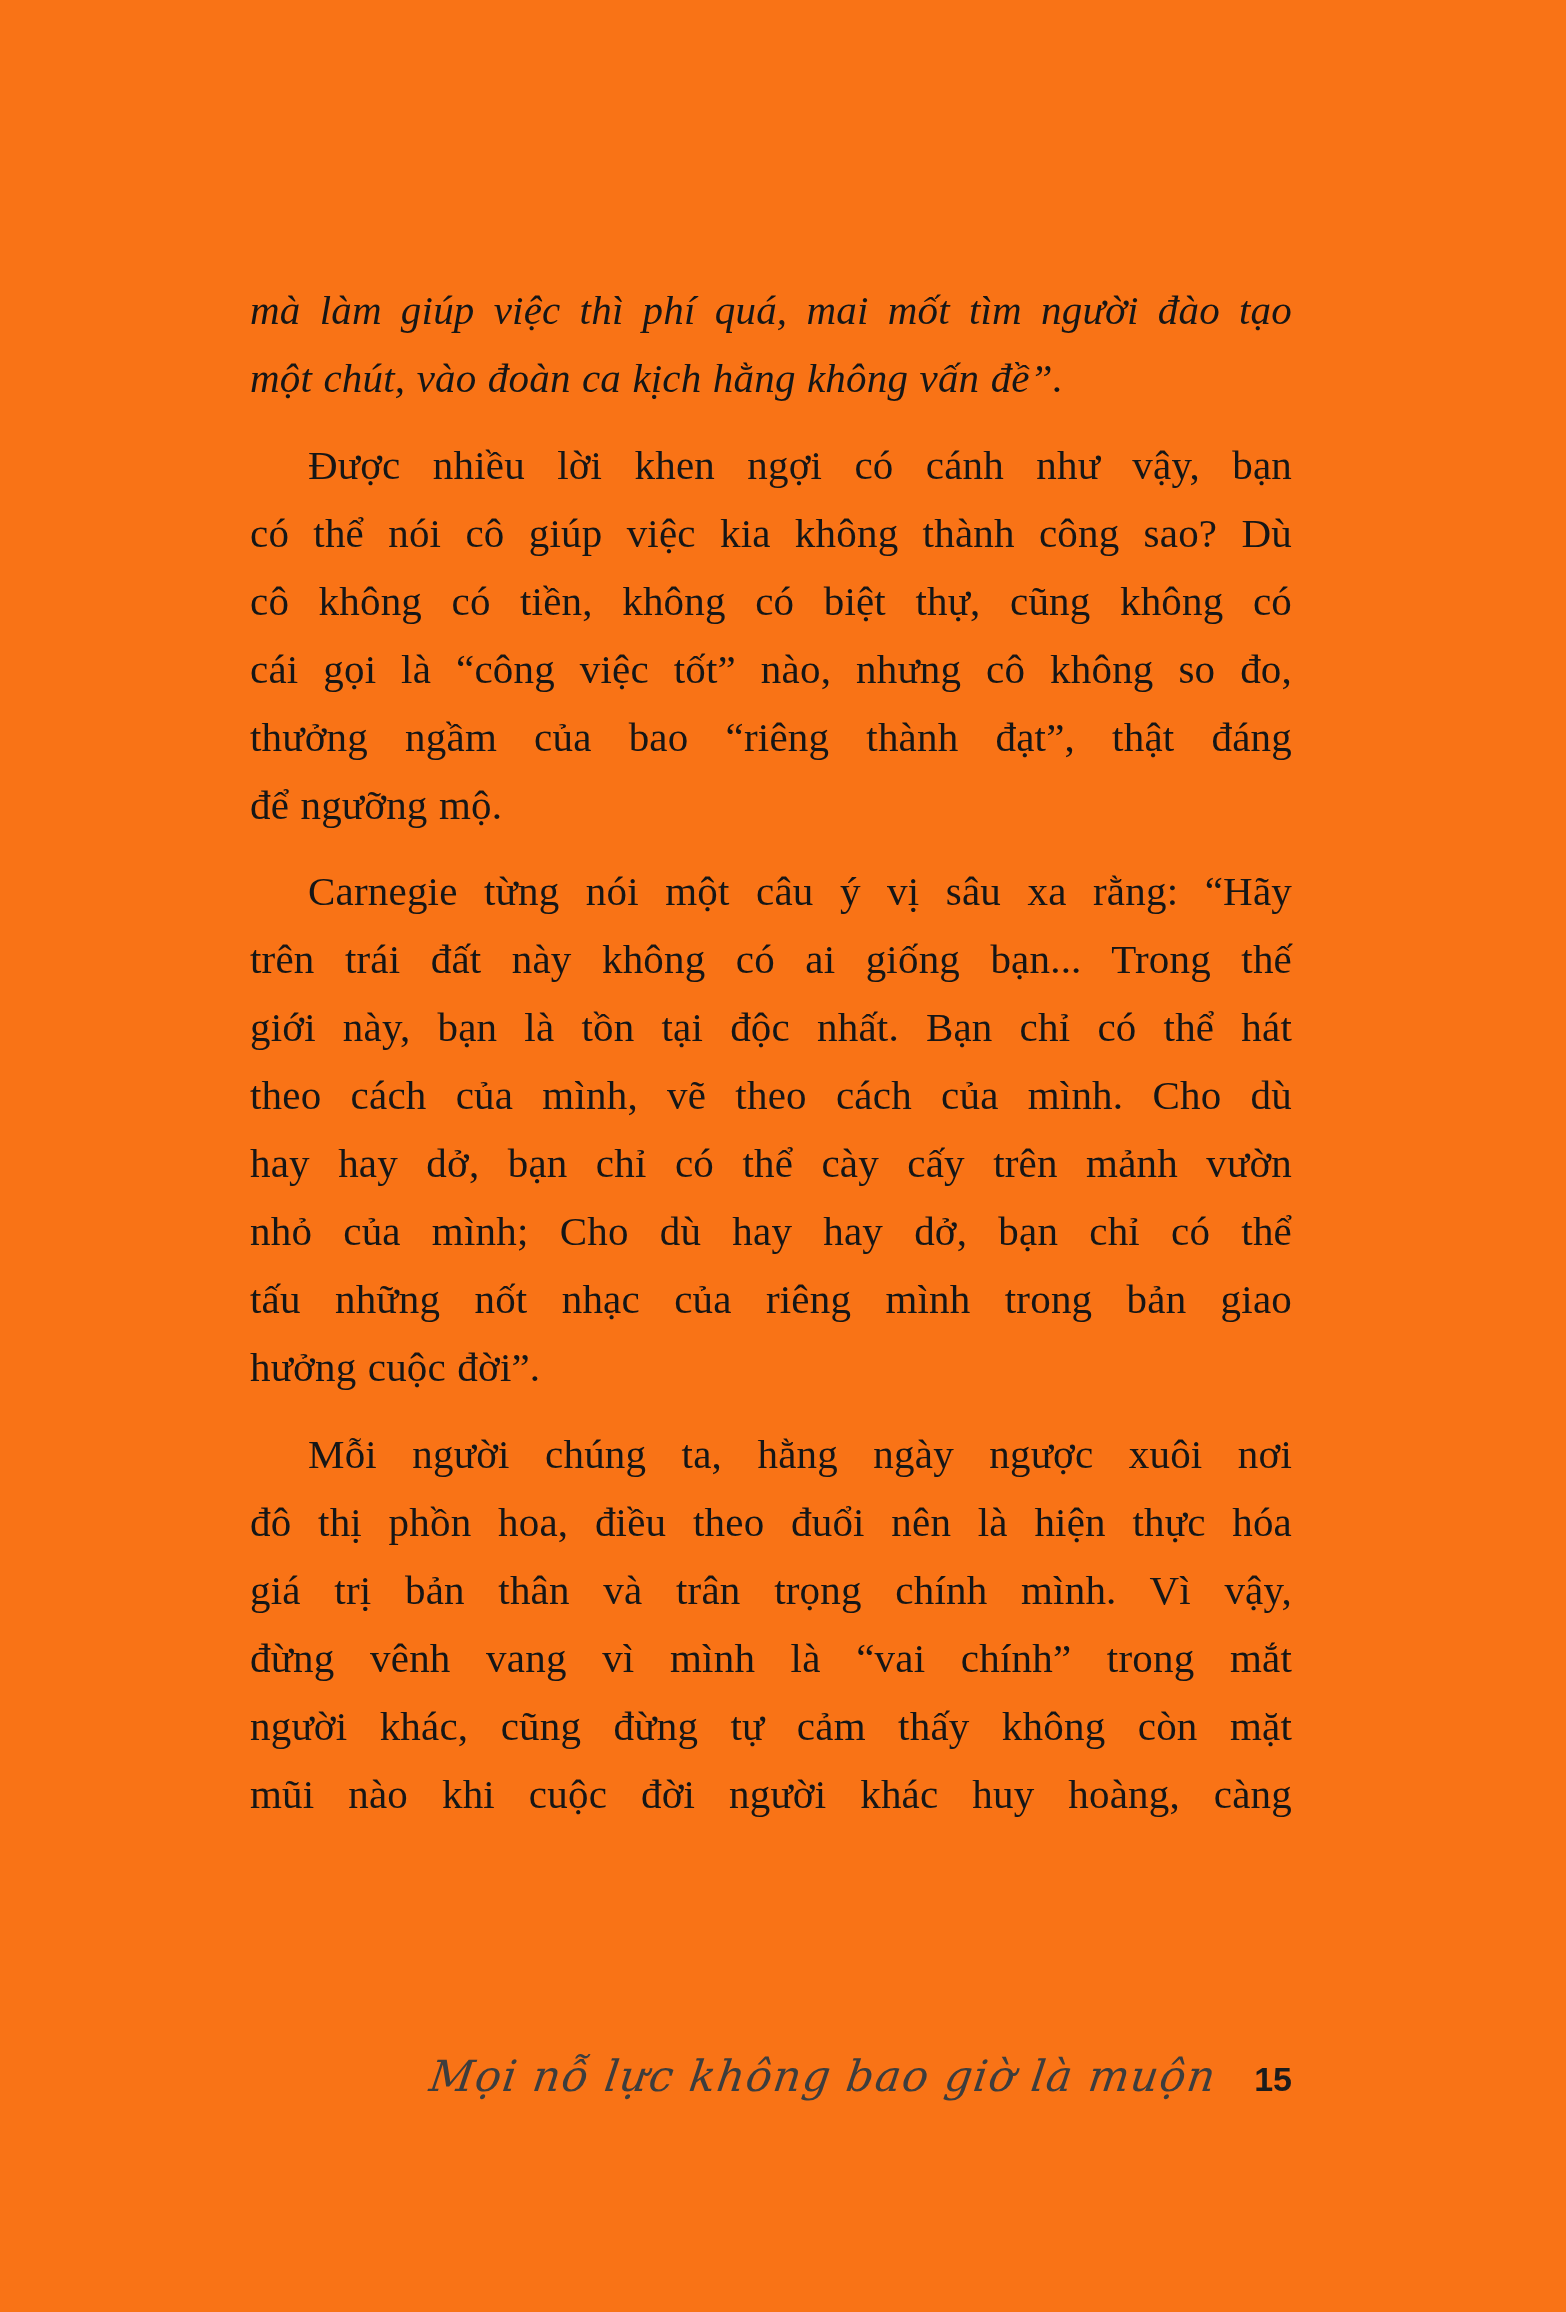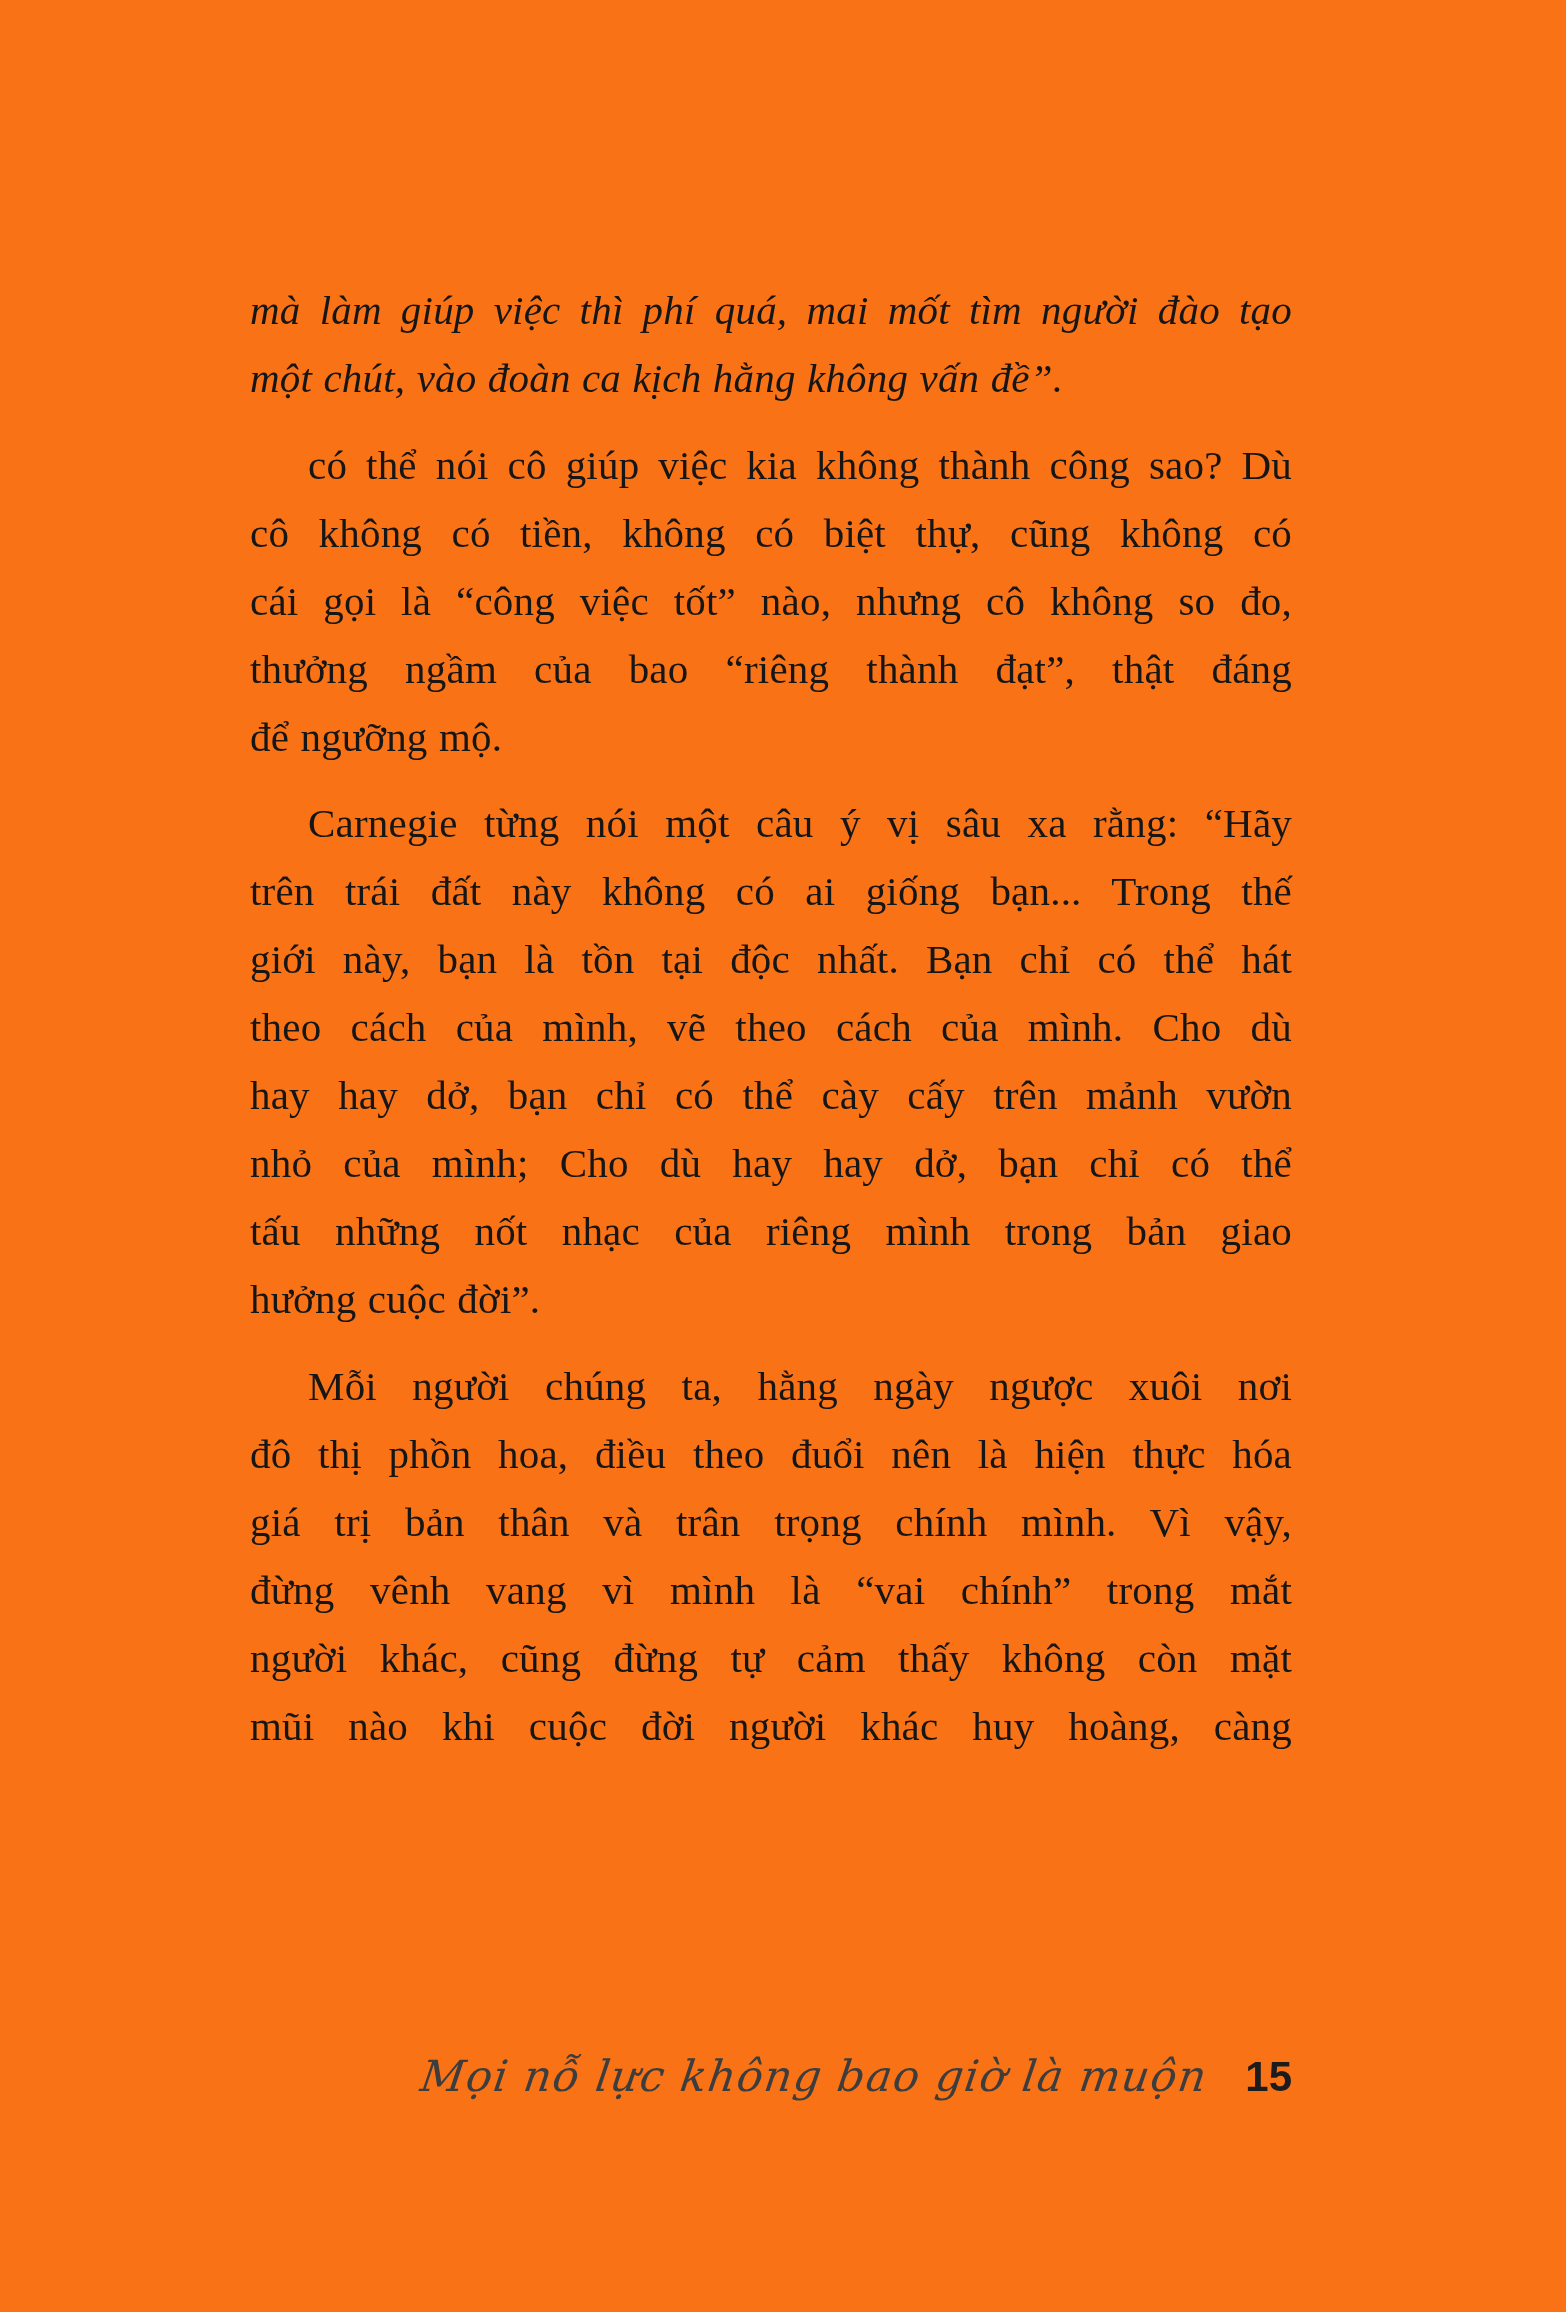--- a/index.html
+++ b/index.html
@@ -47,36 +47,37 @@
     font-size:43px;
     line-height:74px;
     color:#3d3d3d;
     letter-spacing:1.4px;
     transform:skewX(-8deg);
     transform-origin:left bottom;
     white-space:nowrap;
   }
   .page-number{
     font-family:"Liberation Sans", sans-serif;
-    font-size:42px;
+    font-size:34px;
     font-weight:600;
     color:#1c1c1c;
   }
 </style>
 </head>
 <body>
 
 <div class="page">
 
   <div class="text-block" id="text-block">
       <div class="para italic">
         <div class="line">mà làm giúp việc thì phí quá, mai mốt tìm người đào tạo</div>
         <div class="line para-end">một chút, vào đoàn ca kịch hằng không vấn đề”.</div>
       </div>
       <div class="para indent">
+        <div class="line">Được nhiều lời khen ngợi có cánh như vậy, bạn</div>
         <div class="line">có thể nói cô giúp việc kia không thành công sao? Dù</div>
         <div class="line">cô không có tiền, không có biệt thự, cũng không có</div>
         <div class="line">cái gọi là “công việc tốt” nào, nhưng cô không so đo,</div>
         <div class="line">thưởng ngầm của bao “riêng thành đạt”, thật đáng</div>
         <div class="line para-end">để ngưỡng mộ.</div>
       </div>
       <div class="para indent">
         <div class="line">Carnegie từng nói một câu ý vị sâu xa rằng: “Hãy</div>
         <div class="line">trên trái đất này không có ai giống bạn... Trong thế</div>
         <div class="line">giới này, bạn là tồn tại độc nhất. Bạn chỉ có thể hát</div>

